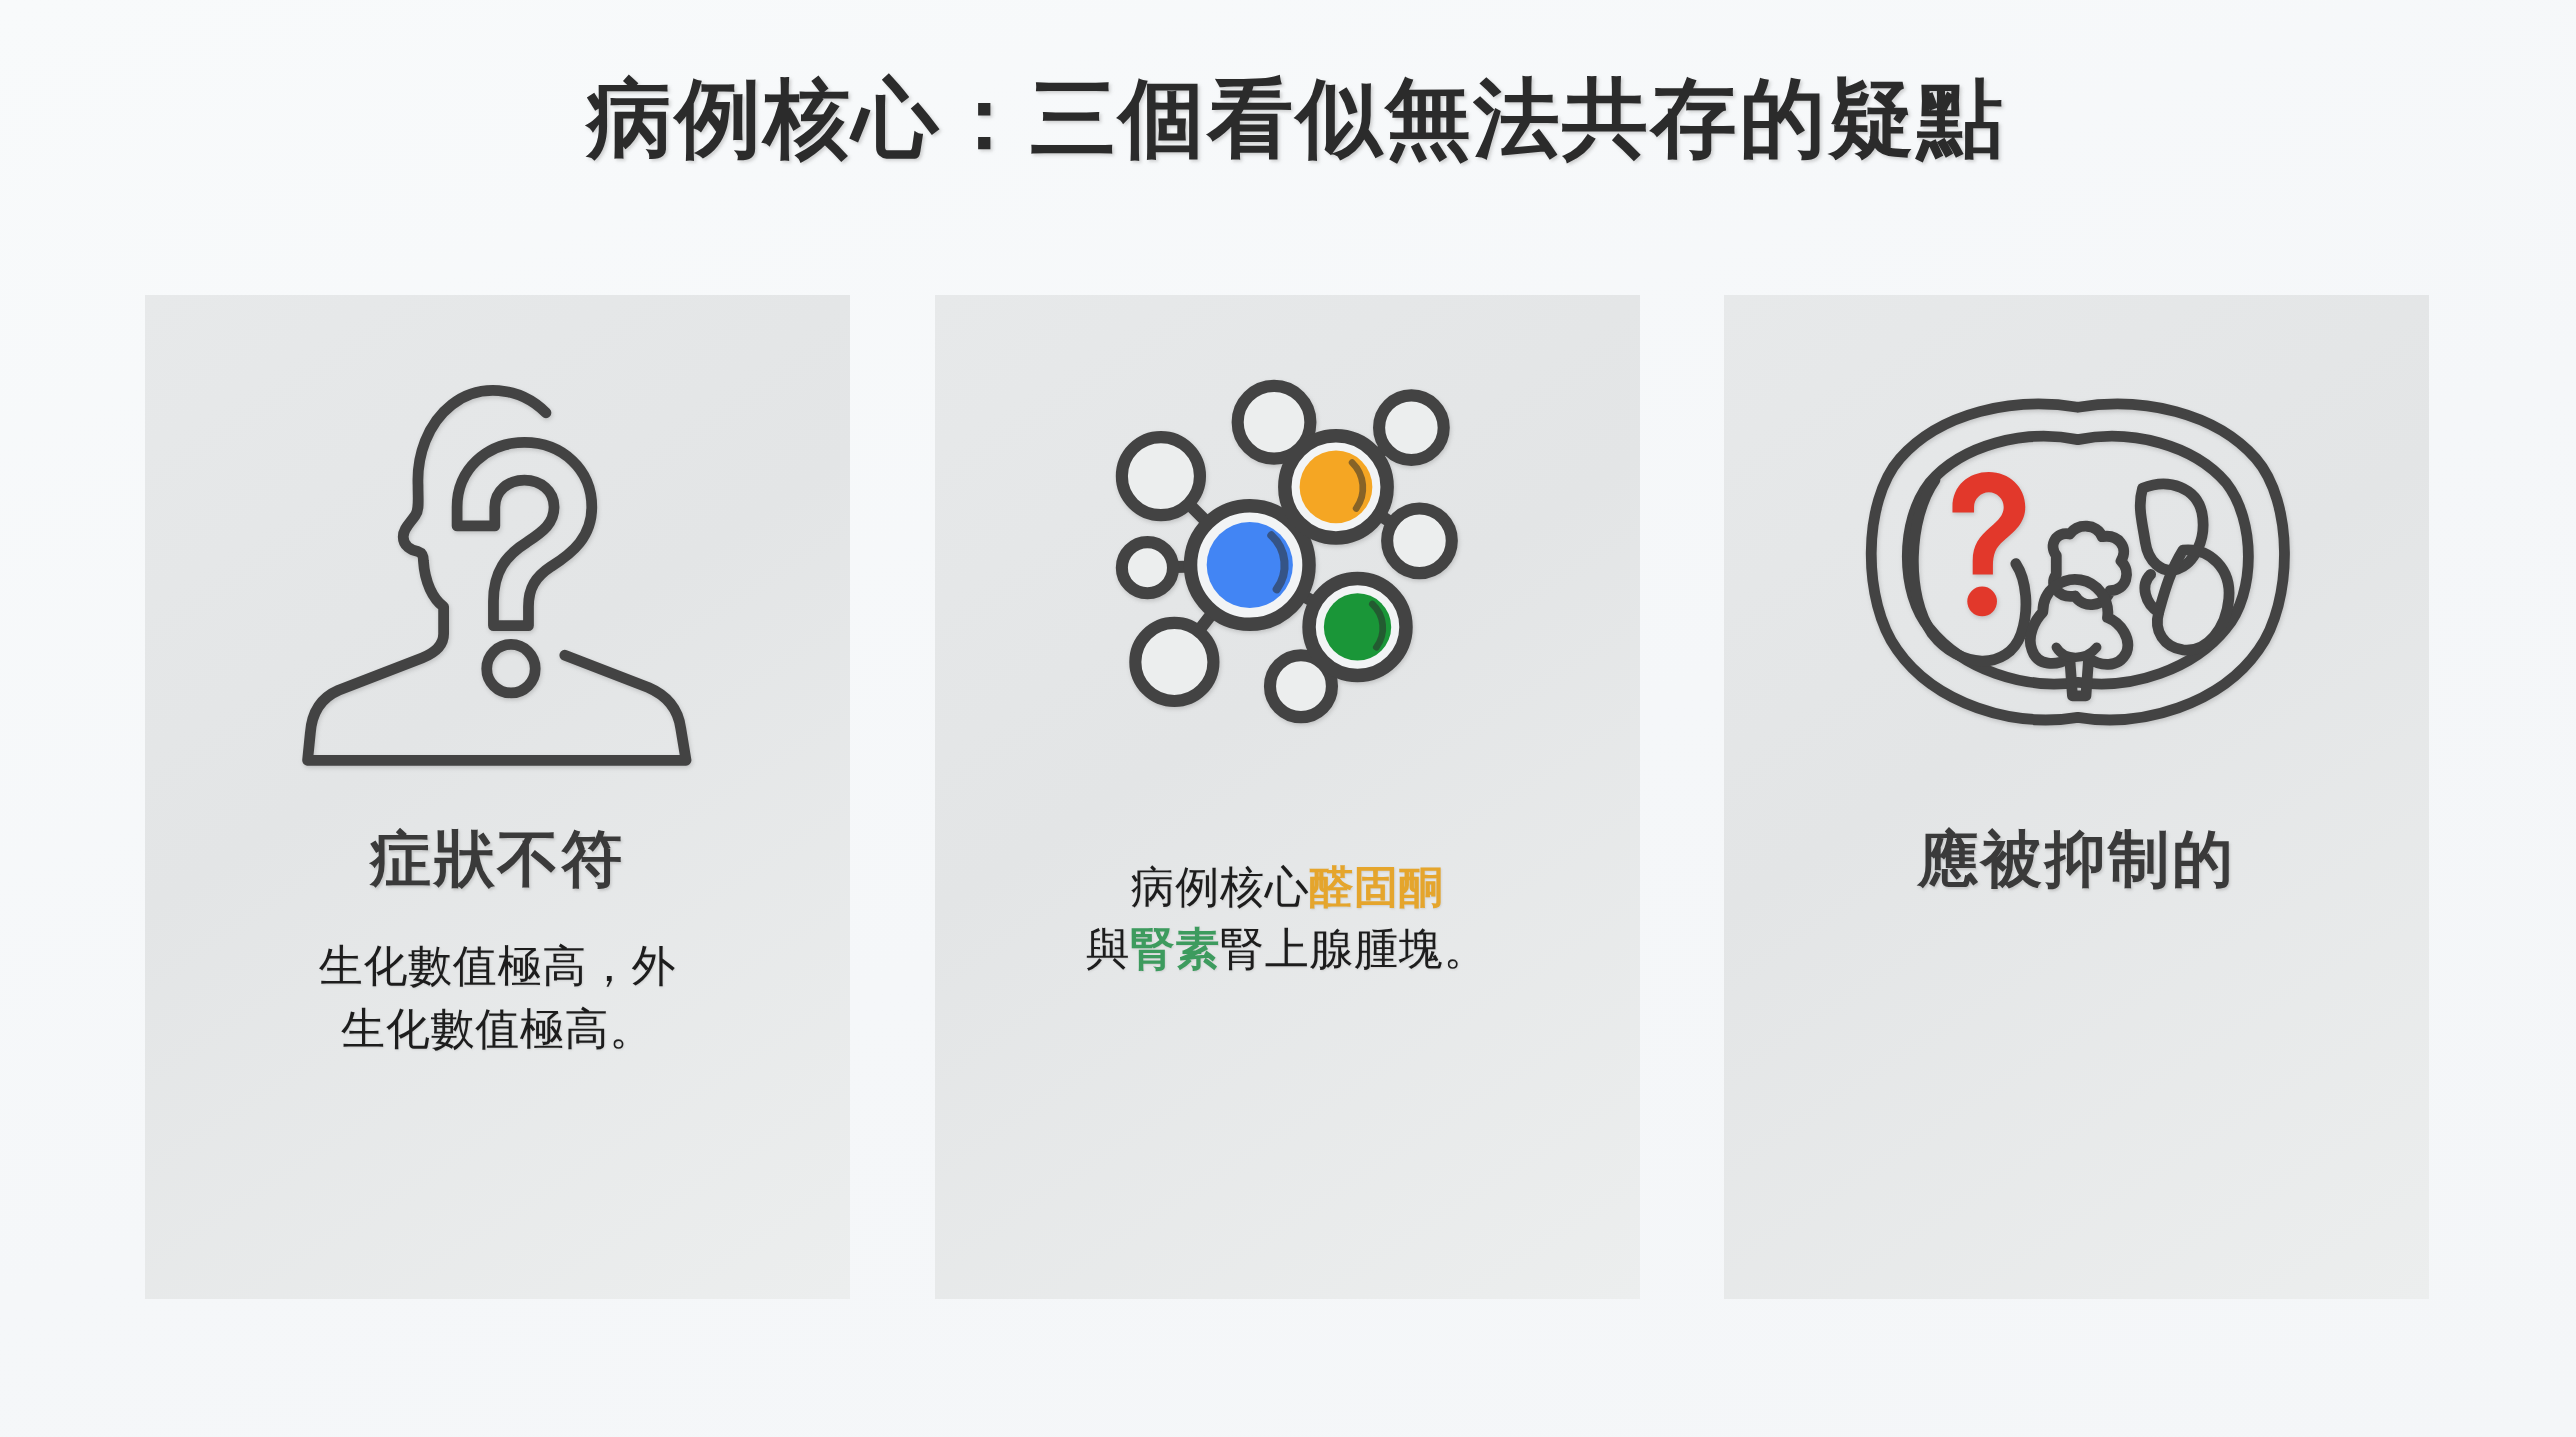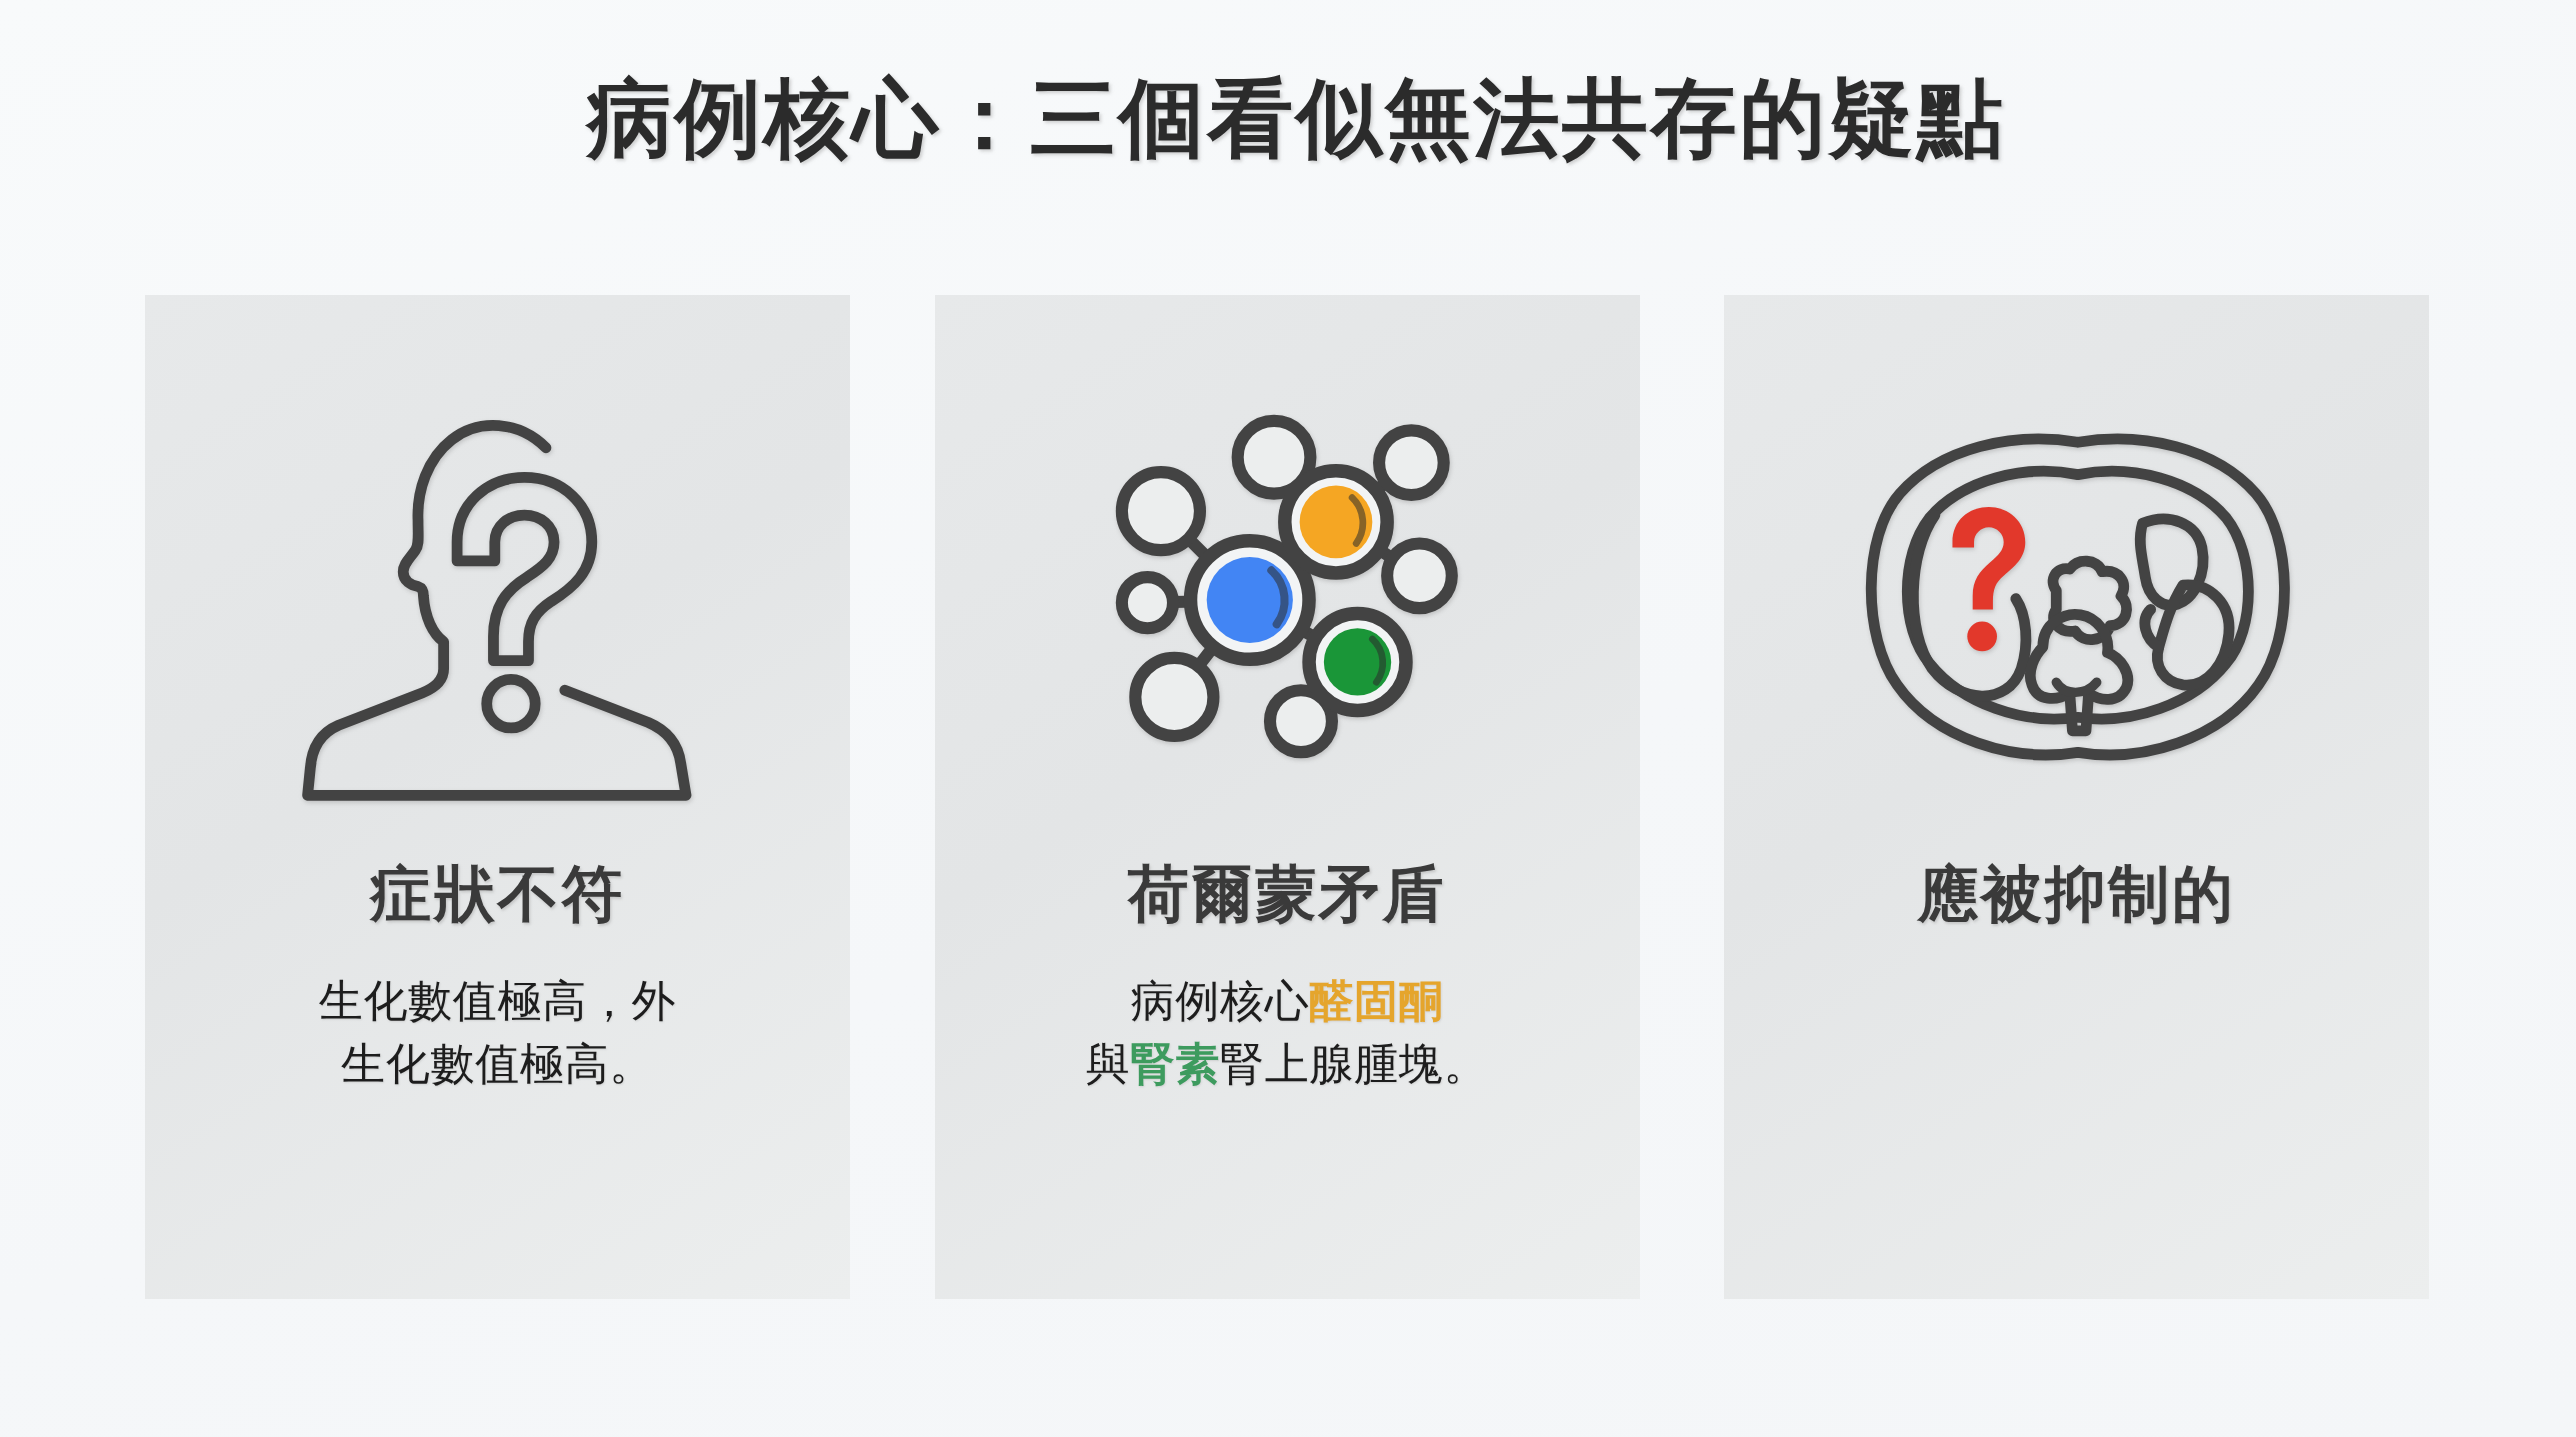--- a/index.html
+++ b/index.html
@@ -49,21 +49,21 @@
     justify-content: space-between;
   }
   .card {
     width: 705px;
     height: 1004px;
     box-sizing: border-box;
     background: linear-gradient(147deg, #e7e9ea 0%, #e3e5e6 42%, #eceeee 100%);
     display: flex;
     flex-direction: column;
     align-items: center;
-    padding-top: 55px;
+    padding-top: 20px;
     position: relative;
   }
 
   .icon-wrap {
     width: 705px;
     height: 499px;
     display: flex;
     align-items: center;
     justify-content: center;
   }
@@ -166,21 +166,20 @@
 
           <circle cx="196" cy="92" r="38" fill="#f2f4f5" stroke="#434343" stroke-width="10"></circle>
           <circle cx="196" cy="92" r="27" fill="#f5a623"></circle>
           <path d="M208 74 a26 26 0 0 1 3 34" stroke="#2b2b2b" stroke-width="5" fill="none" stroke-linecap="round" opacity=".55"></path>
 
           <circle cx="212" cy="196" r="36" fill="#f2f4f5" stroke="#434343" stroke-width="10"></circle>
           <circle cx="212" cy="196" r="25" fill="#1a9638"></circle>
           <path d="M223 179 a24 24 0 0 1 3 32" stroke="#2b2b2b" stroke-width="5" fill="none" stroke-linecap="round" opacity=".55"></path>
         </svg>
       </div>
-      <div class="card-title">荷爾蒙矛盾</div>
       <div class="card-desc">
         <span>病例核心</span><span class="hl-amber">醛固酮</span><br>
         <span>與</span><span class="hl-green">腎素</span><span>腎上腺腫塊。</span>
       </div>
     </div>
 
     <div class="card">
       <div class="icon-wrap">
         <svg width="445" height="364" viewBox="0 0 330 270" fill="none">
           <g stroke="#434343" stroke-width="8" stroke-linecap="round" stroke-linejoin="round" fill="none">

